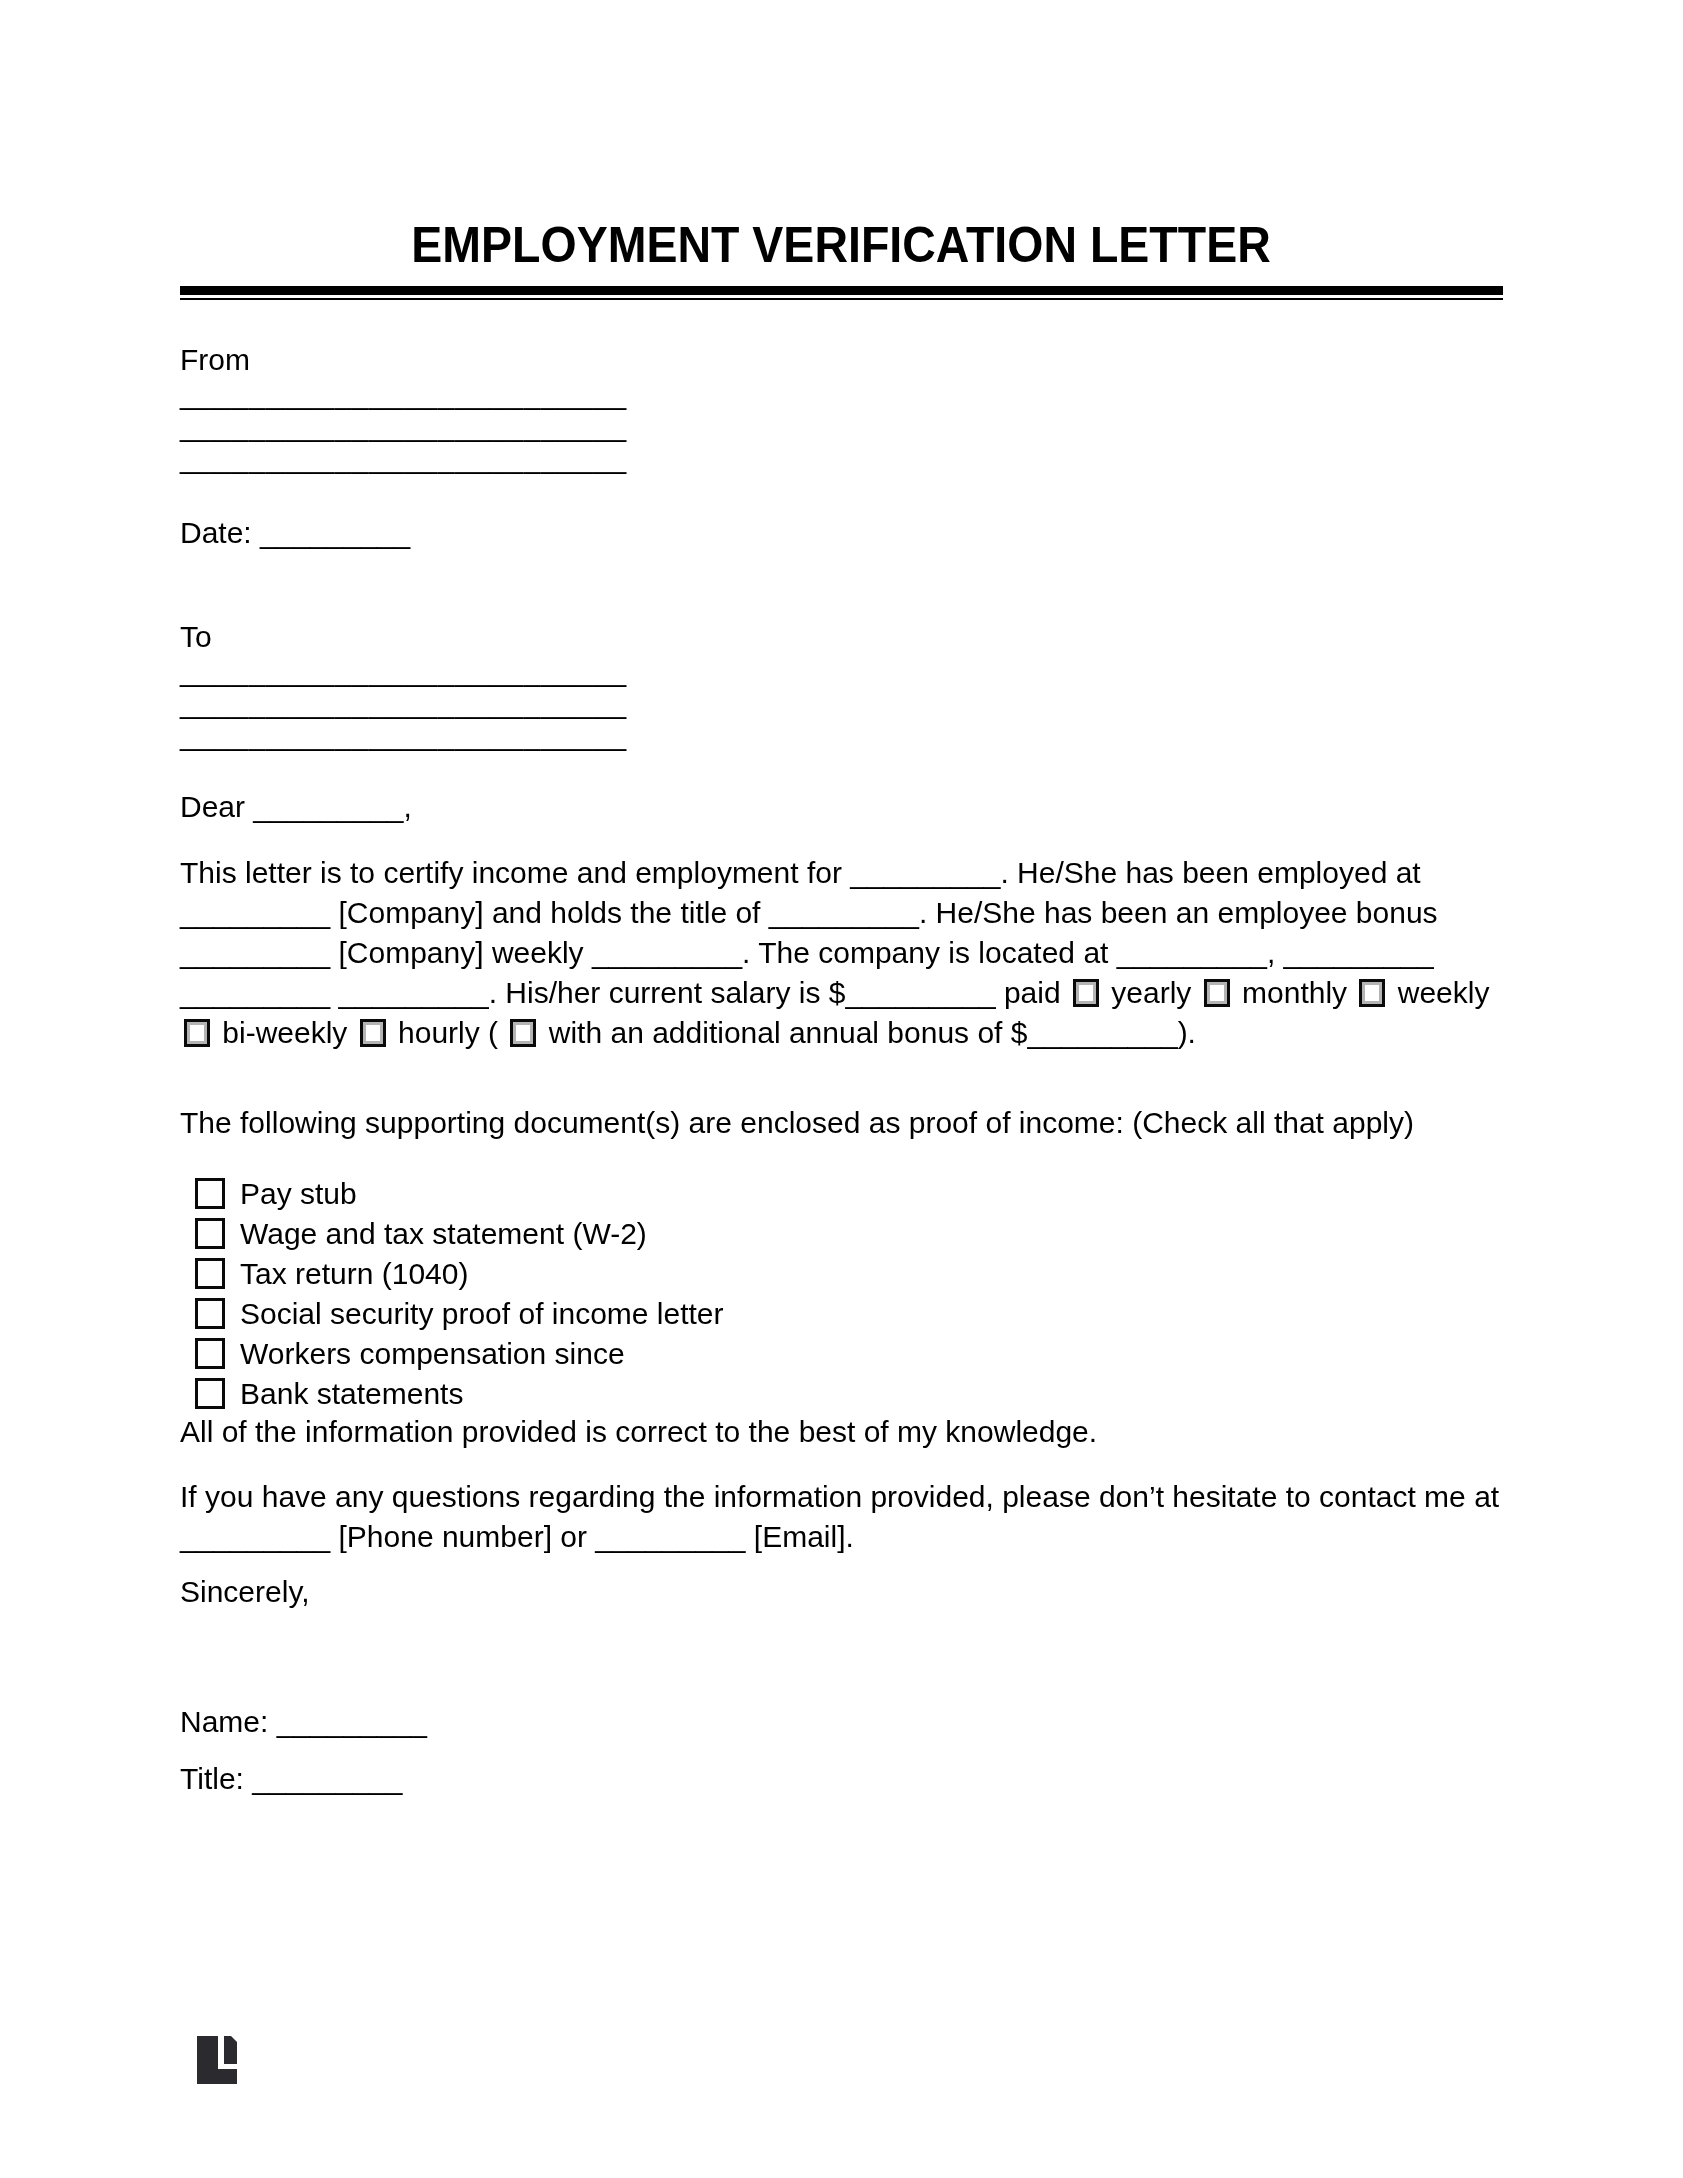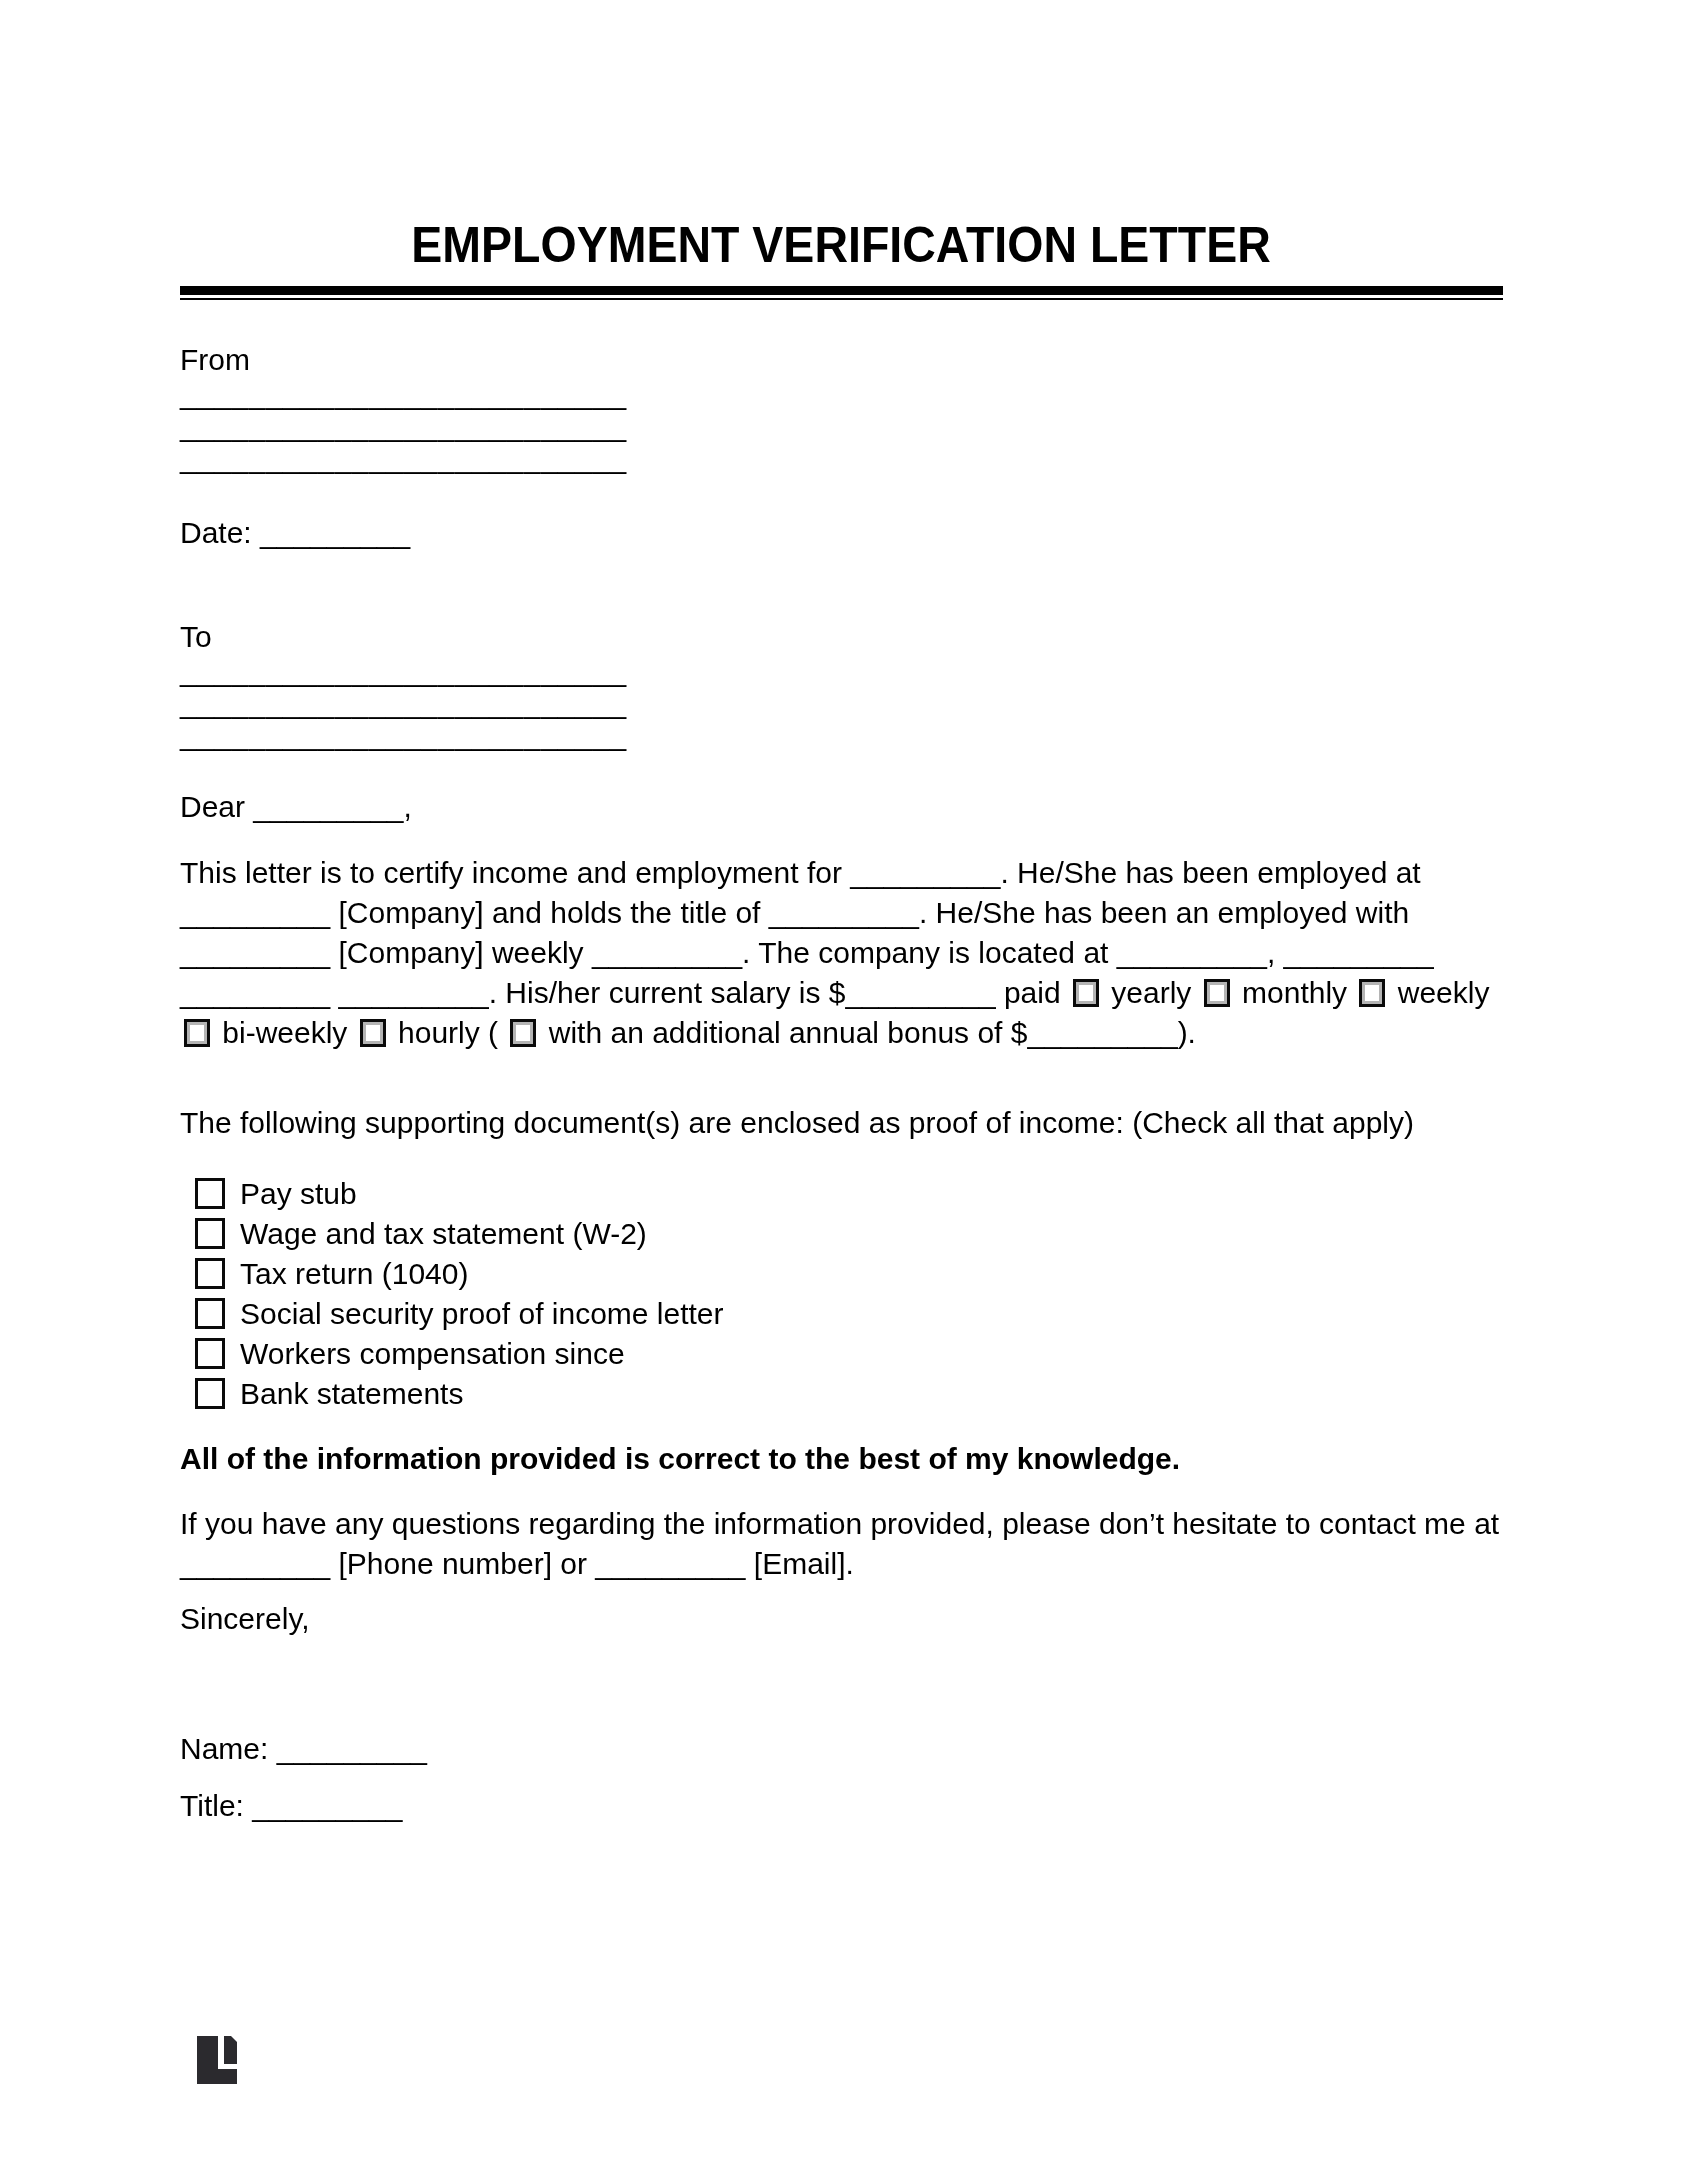--- a/index.html
+++ b/index.html
@@ -18,21 +18,21 @@
   .blanks div{line-height:32px;white-space:nowrap;letter-spacing:0.5px;}
   .from-label{margin-top:42px;}
   .date-line{margin-top:41px;}
   .to-label{margin-top:68px;}
   .salutation{margin-top:38px;}
   .para .pline{line-height:40px;white-space:nowrap;}
   .para.body{margin-top:28px;}
   .supporting-intro{margin-top:52px;}
   .checklist{margin-top:33px;padding-left:15px;}
   .check-row{line-height:40px;white-space:nowrap;}
-  .accuracy{margin-top:27px;font-weight:bold;}
+  .accuracy{}
   .para.contact{margin-top:27px;}
   .closing{margin-top:17px;}
   .name-line{margin-top:94px;}
   .title-line2{margin-top:21px;}
   .cb{display:inline-block;background:#fff;box-sizing:content-box;}
   .cb-inline{
     width:20px;height:22px;border:3px solid #0a0a0a;
     box-shadow:inset 0 0 0 3px #b4b4b4;
     vertical-align:-4px;margin:0 4px;
   }
@@ -69,21 +69,21 @@
   <div class="blanks">
     <div>__________________________</div>
     <div>__________________________</div>
     <div>__________________________</div>
   </div>
 
   <div class="line salutation">Dear _________,</div>
 
   <div class="para body">
     <div class="pline">This letter is to certify income and employment for _________. He/She has been employed at</div>
-    <div class="pline">_________ [Company] and holds the title of _________. He/She has been an employed with</div>
+    <div class="pline">_________ [Company] and holds the title of _________. He/She has been an employee bonus</div>
     <div class="pline">_________ [Company] weekly _________. The company is located at _________, _________</div>
     <div class="pline">_________ _________. His/her current salary is $_________ paid <span class="cb cb-inline"></span> yearly <span class="cb cb-inline"></span> monthly <span class="cb cb-inline"></span> weekly</div>
     <div class="pline"><span class="cb cb-inline"></span> bi-weekly <span class="cb cb-inline"></span> hourly ( <span class="cb cb-inline"></span> with an additional annual bonus of $_________).</div>
   </div>
 
   <div class="line supporting-intro">The following supporting document(s) are enclosed as proof of income: (Check all that apply)</div>
 
   <div class="checklist">
       <div class="check-row"><span class="cb cb-list"></span><span>Pay stub</span></div>
       <div class="check-row"><span class="cb cb-list"></span><span>Wage and tax statement (W-2)</span></div>

